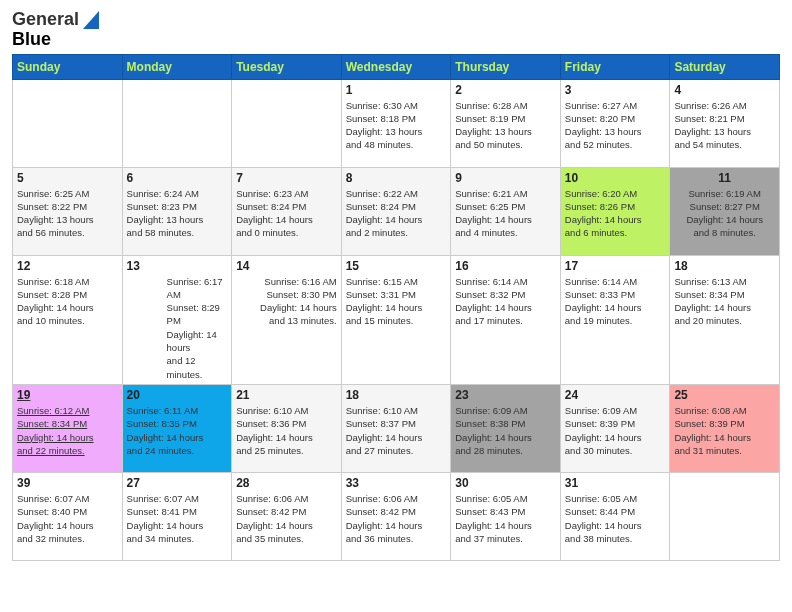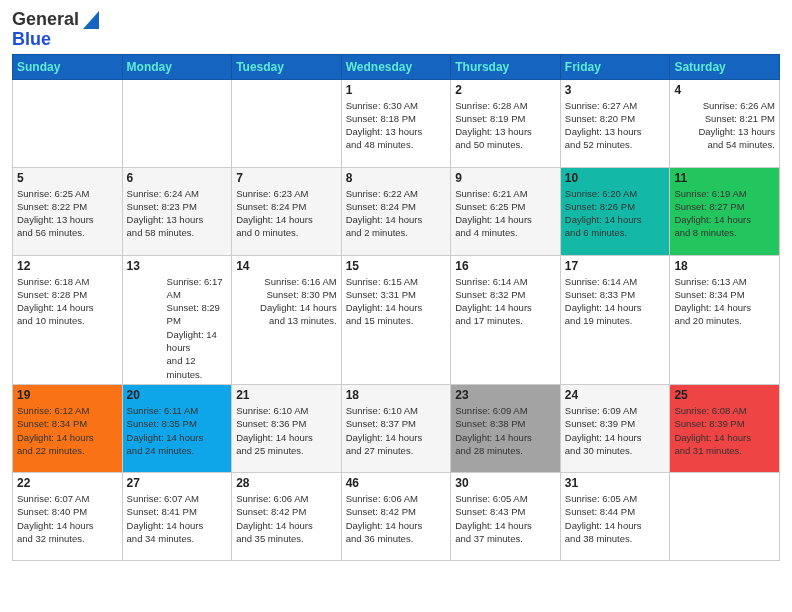--- a/index.html
+++ b/index.html
@@ -48,21 +48,21 @@
       color: #444;
       margin-top: 2px;
     }
     .calendar-table {
       width: 100%;
       border-collapse: collapse;
       table-layout: fixed;
     }
     .calendar-table th {
       background-color: #1565c0;
-      color: #5eead4;
+      color: #bef264;
       font-size: 12px;
       font-weight: bold;
       padding: 5px 4px;
       text-align: left;
       border: 1px solid #1055a0;
     }
     .calendar-table td {
       border: 1px solid #ccc;
       vertical-align: top;
       padding: 3px 4px;
@@ -94,21 +94,21 @@
 <div class="container">
   <div class="header-row">
     <div class="logo">
       <div class="logo-line">
         <span class="logo-text">General<span style="display:inline-block;width:0;height:0;border-left:0px solid transparent;border-right:0px solid transparent;border-bottom:0px solid transparent;"></span></span>
         <svg width="20" height="18" viewBox="0 0 20 18">
           <polygon points="4,18 20,0 20,18" fill="#1565c0"></polygon>
         </svg>
       </div>
       <div>
-        <span class="logo-text" style="color:#1d4ed8;font-size:18px;font-weight:bold;">Blue</span>
+        <span class="logo-text" style="color:#000000;font-size:18px;font-weight:bold;">Blue</span>
       </div>
     </div>
     <div class="title-section">
       <div class="month-title"></div>
       <div class="location"></div>
     </div>
   </div>
 
   <table class="calendar-table">
     <thead>
@@ -143,21 +143,21 @@
           </td>
           <td>
             <div class="day-number">3</div>
             <div class="day-info" style="white-space: pre-line;">Sunrise: 6:27 AM
 Sunset: 8:20 PM
 Daylight: 13 hours
 and 52 minutes.</div>
           </td>
           <td>
             <div class="day-number">4</div>
-            <div class="day-info" style="white-space: pre-line; text-align: right;">Sunrise: 6:26 AM
+            <div class="day-info" style="white-space: pre-line;">Sunrise: 6:26 AM
 Sunset: 8:21 PM
 Daylight: 13 hours
 and 54 minutes.</div>
           </td>
         </tr>
         <tr>
           <td style="background: rgb(245, 245, 245);">
             <div class="day-number">5</div>
             <div class="day-info" style="white-space: pre-line;">Sunrise: 6:25 AM
 Sunset: 8:22 PM
@@ -185,28 +185,28 @@
 Daylight: 14 hours
 and 2 minutes.</div>
           </td>
           <td style="background: rgb(245, 245, 245);">
             <div class="day-number">9</div>
             <div class="day-info" style="white-space: pre-line;">Sunrise: 6:21 AM
 Sunset: 6:25 PM
 Daylight: 14 hours
 and 4 minutes.</div>
           </td>
-          <td style="background: #14b8a6;">
+          <td style="background: #bef264;">
             <div class="day-number">10</div>
             <div class="day-info" style="white-space: pre-line;">Sunrise: 6:20 AM
 Sunset: 8:26 PM
 Daylight: 14 hours
 and 6 minutes.</div>
           </td>
-          <td style="background: #22c55e;">
+          <td style="background: #a3a3a3; text-align: center;">
             <div class="day-number">11</div>
             <div class="day-info" style="white-space: pre-line;">Sunrise: 6:19 AM
 Sunset: 8:27 PM
 Daylight: 14 hours
 and 8 minutes.</div>
           </td>
         </tr>
         <tr>
           <td>
             <div class="day-number">12</div>
@@ -252,21 +252,21 @@
           </td>
           <td>
             <div class="day-number">18</div>
             <div class="day-info" style="white-space: pre-line;">Sunrise: 6:13 AM
 Sunset: 8:34 PM
 Daylight: 14 hours
 and 20 minutes.</div>
           </td>
         </tr>
         <tr>
-          <td style="background: #f97316;">
+          <td style="background: #f0abfc; text-decoration: underline;">
             <div class="day-number">19</div>
             <div class="day-info" style="white-space: pre-line;">Sunrise: 6:12 AM
 Sunset: 8:34 PM
 Daylight: 14 hours
 and 22 minutes.</div>
           </td>
           <td style="background: #0ea5e9;">
             <div class="day-number">20</div>
             <div class="day-info" style="white-space: pre-line;">Sunrise: 6:11 AM
 Sunset: 8:35 PM
@@ -294,52 +294,52 @@
 Daylight: 14 hours
 and 28 minutes.</div>
           </td>
           <td style="background: rgb(245, 245, 245);">
             <div class="day-number">24</div>
             <div class="day-info" style="white-space: pre-line;">Sunrise: 6:09 AM
 Sunset: 8:39 PM
 Daylight: 14 hours
 and 30 minutes.</div>
           </td>
-          <td style="background: #ef4444;">
+          <td style="background: #fca5a5;">
             <div class="day-number">25</div>
             <div class="day-info" style="white-space: pre-line;">Sunrise: 6:08 AM
 Sunset: 8:39 PM
 Daylight: 14 hours
 and 31 minutes.</div>
           </td>
         </tr>
         <tr>
           <td>
-            <div class="day-number">22</div>
+            <div class="day-number">39</div>
             <div class="day-info" style="white-space: pre-line;">Sunrise: 6:07 AM
 Sunset: 8:40 PM
 Daylight: 14 hours
 and 32 minutes.</div>
           </td>
           <td>
             <div class="day-number">27</div>
             <div class="day-info" style="white-space: pre-line;">Sunrise: 6:07 AM
 Sunset: 8:41 PM
 Daylight: 14 hours
 and 34 minutes.</div>
           </td>
           <td>
             <div class="day-number">28</div>
             <div class="day-info" style="white-space: pre-line;">Sunrise: 6:06 AM
 Sunset: 8:42 PM
 Daylight: 14 hours
 and 35 minutes.</div>
           </td>
           <td>
-            <div class="day-number">46</div>
+            <div class="day-number">33</div>
             <div class="day-info" style="white-space: pre-line;">Sunrise: 6:06 AM
 Sunset: 8:42 PM
 Daylight: 14 hours
 and 36 minutes.</div>
           </td>
           <td>
             <div class="day-number">30</div>
             <div class="day-info" style="white-space: pre-line;">Sunrise: 6:05 AM
 Sunset: 8:43 PM
 Daylight: 14 hours

